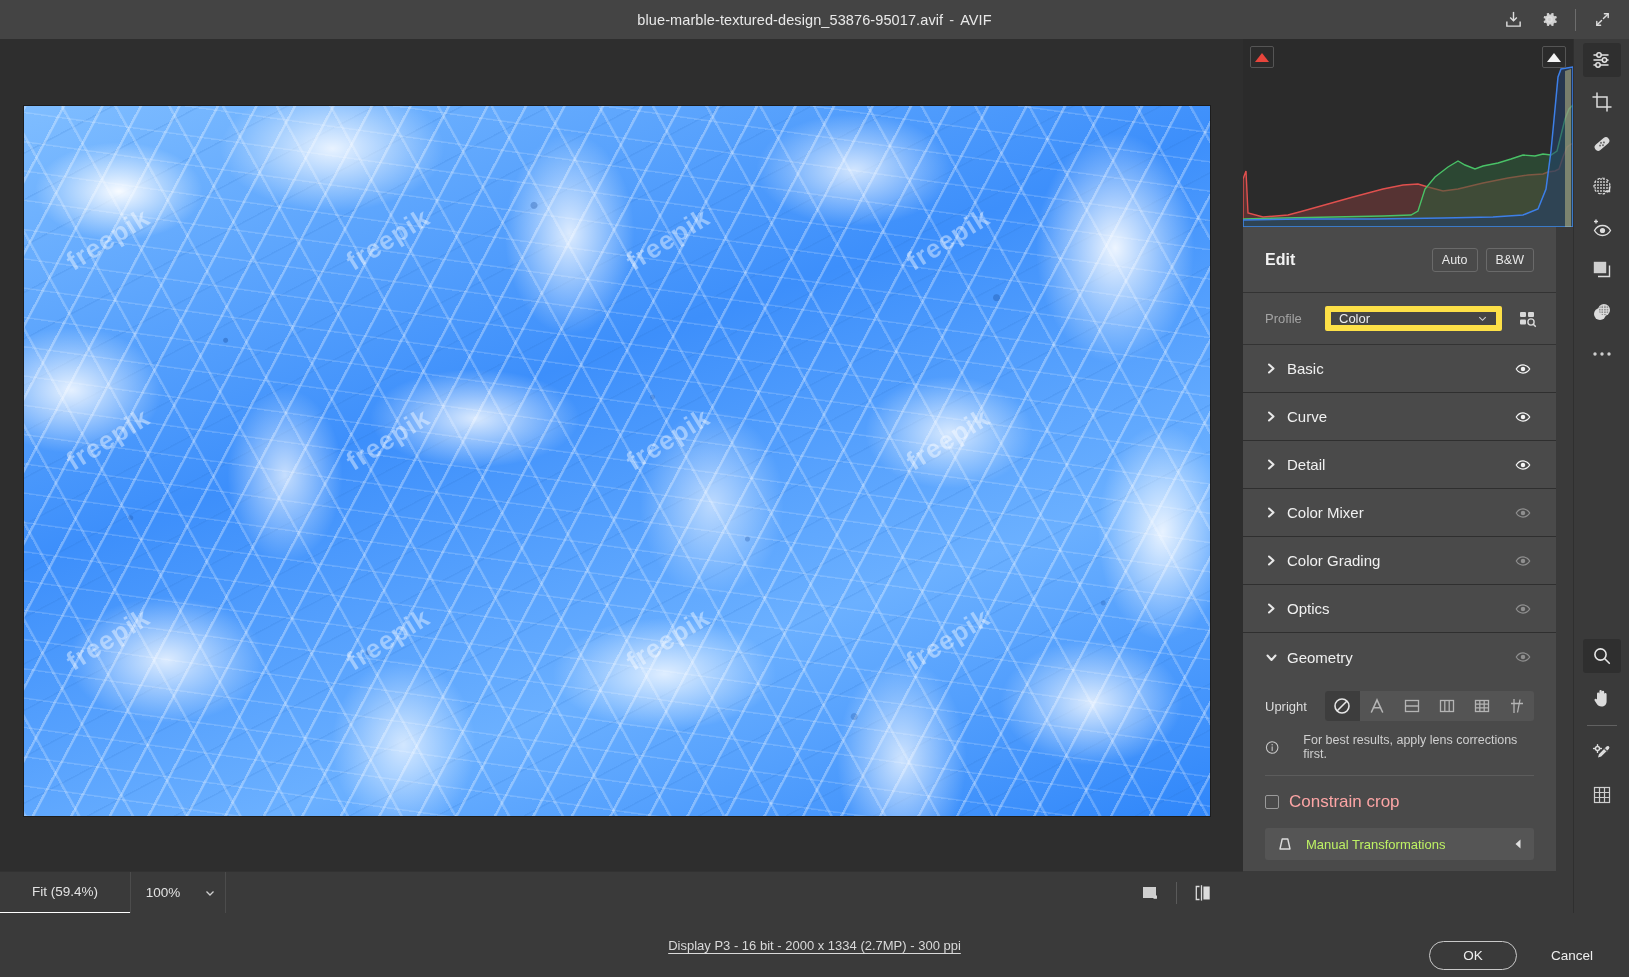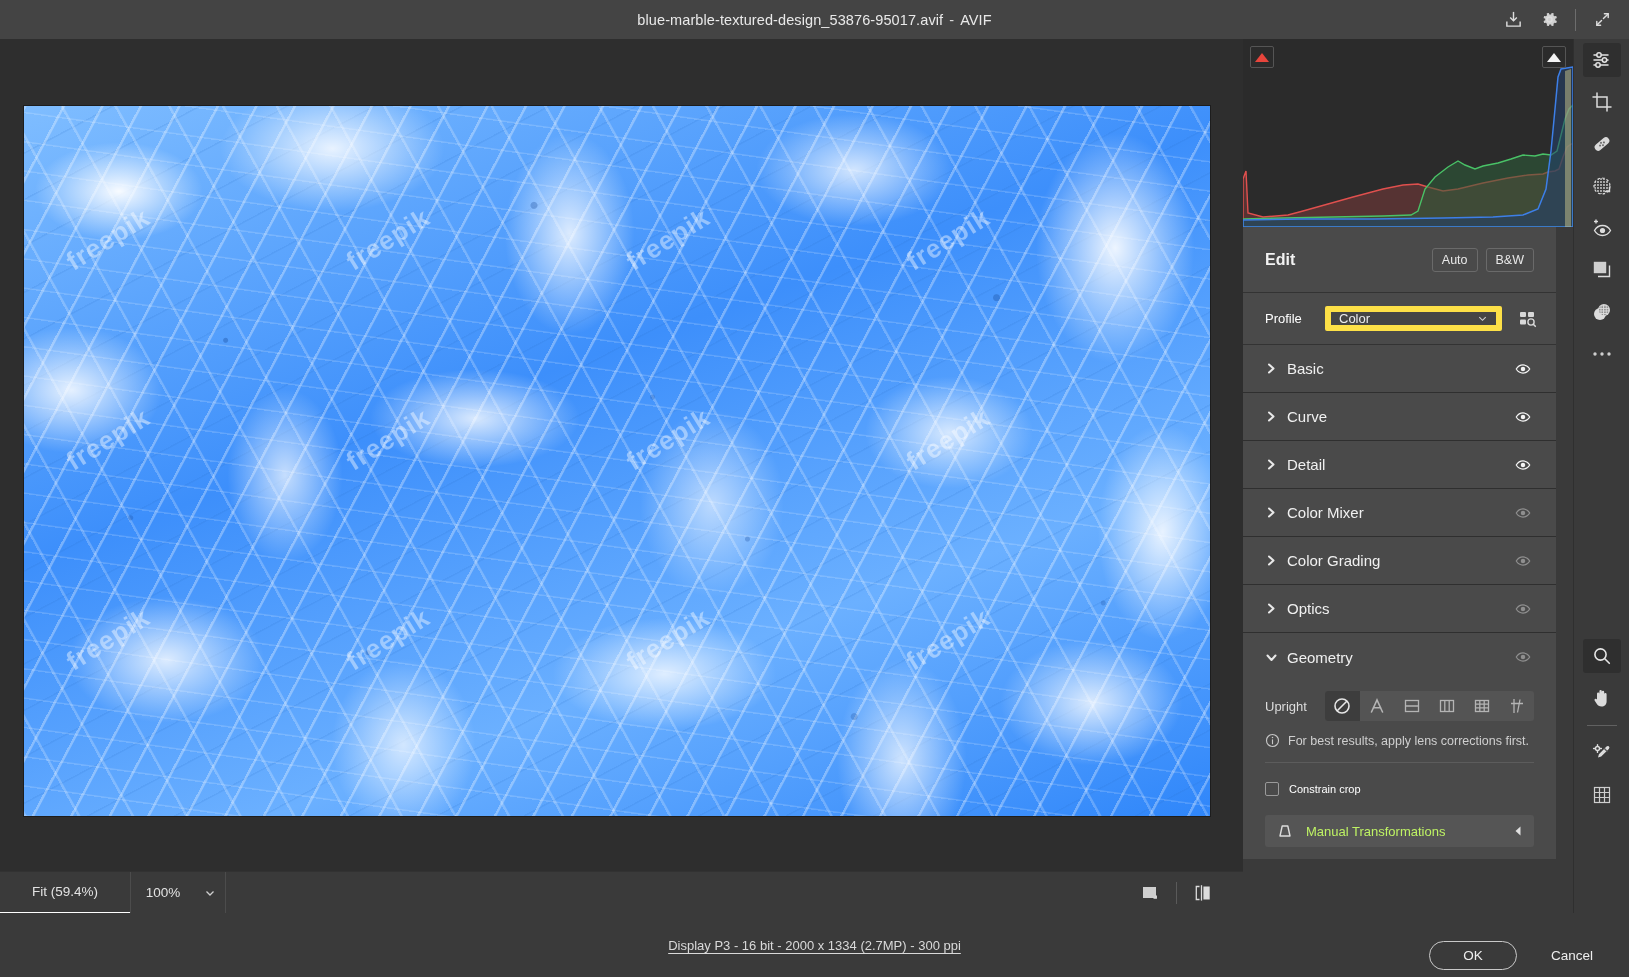--- a/index.html
+++ b/index.html
@@ -167,21 +167,21 @@
   .edit-title { font-size:16px; font-weight:bold; color:#f2f2f2; }
   .edit-head .hbtns { margin-left:auto; display:flex; gap:8px; }
   .sbtn {
     padding:4px 9px; font-size:12.5px; color:#e8e8e8;
     border:1px solid #6a6a6a; border-radius:3px; background:#4a4a4a; cursor:pointer;
   }
   .profile-row {
     height:52px; background:#4a4a4a; display:flex; align-items:center;
     padding:0 16px 0 22px; border-bottom:1px solid #333;
   }
-  .profile-label { font-size:13px; color:#ffffff; width:60px; }
+  .profile-label { font-size:13px; color:#a3a3a3; width:60px; }
   .profile-select {
     flex:1; height:25px; background:#454545; border:6px solid #fde047; border-radius:2px;
     display:flex; align-items:center; padding:0 8px; font-size:13px; color:#ececec;
     cursor:pointer; position:relative; max-width:178px;
   }
   .profile-select .sv { flex:1; }
   .profile-browse { margin-left:12px; width:26px; height:26px; display:flex; align-items:center; justify-content:center; cursor:pointer; }
 
   .sec {
     position:relative; height:48px; background:#4a4a4a;
@@ -197,25 +197,25 @@
   .upright-row { display:flex; align-items:center; height:42px; }
   .upright-label { font-size:13px; color:#dcdcdc; width:60px; }
   .upright-group {
     display:flex; background:#545454; border-radius:3px; overflow:hidden;
   }
   .ubtn {
     width:35px; height:30px; display:flex; align-items:center; justify-content:center;
     cursor:pointer;
   }
   .ubtn.active { background:#3d3d3d; }
-  .hint { display:flex; align-items:center; gap:8px; font-size:12.5px; color:#cfcfcf; padding:6px 0 10px 0; }
+  .hint { display:flex; align-items:center; gap:24px; font-size:12.5px; color:#cfcfcf; padding:6px 0 10px 0; }
   .hr { height:1px; background:#5c5c5c; margin:4px 0 12px 0; }
   .check-row { display:flex; align-items:center; gap:10px; height:28px; cursor:pointer; }
   .cbox { width:14px; height:14px; border:1px solid #9a9a9a; border-radius:2px; background:#4a4a4a; }
-  .check-row .clbl { font-size:11px; color:#ffffff; }
+  .check-row .clbl { font-size:17px; color:#fca5a5; }
   .mt-row {
     margin-top:12px; height:32px; background:#555555; border-radius:3px;
     display:flex; align-items:center; padding:0 10px; cursor:pointer;
   }
   .mt-row .mlbl { font-size:13px; color:#bef264; margin-left:11px; }
   .mt-row .marrow { margin-left:auto; }
 
   
   .rail {
     position:absolute; left:1573px; top:39px; width:56px; height:874px;

